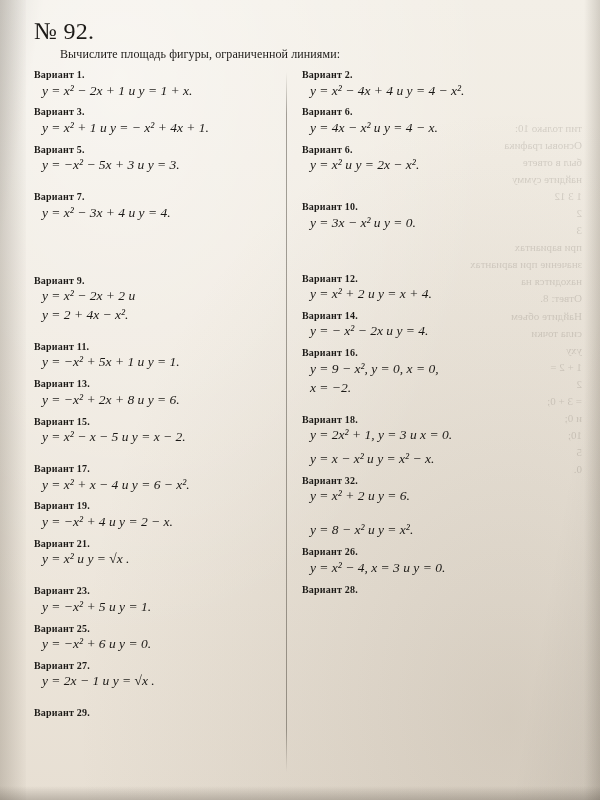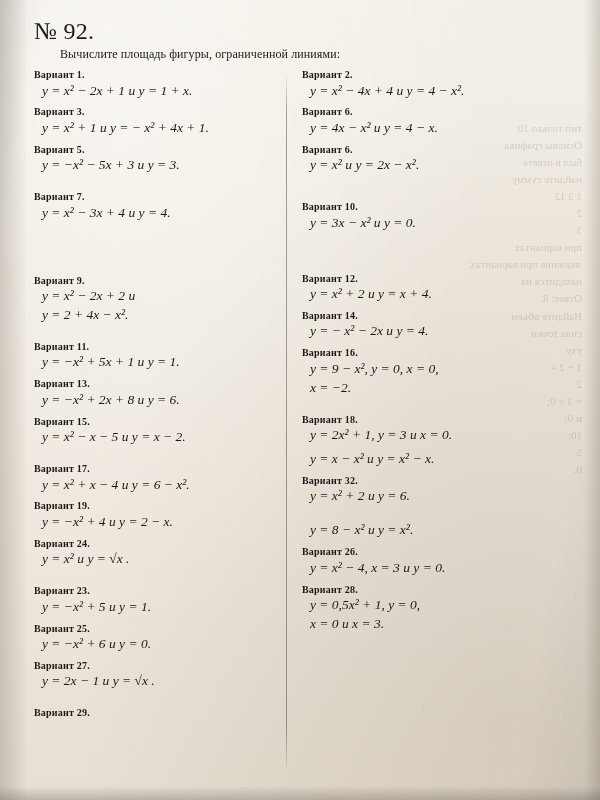--- a/index.html
+++ b/index.html
@@ -198,21 +198,21 @@
           <div class="sp1"></div>
           <div class="item">
             <div class="label">Вариант 17.</div>
             <div class="eq">y = x² + x − 4 и y = 6 − x².</div>
           </div>
           <div class="item">
             <div class="label">Вариант 19.</div>
             <div class="eq">y = −x² + 4 и y = 2 − x.</div>
           </div>
           <div class="item">
-            <div class="label">Вариант 24.</div>
+            <div class="label">Вариант 21.</div>
             <div class="eq">y = x² и y = √x .</div>
           </div>
           <div class="sp1"></div>
           <div class="item">
             <div class="label">Вариант 23.</div>
             <div class="eq">y = −x² + 5 и y = 1.</div>
           </div>
           <div class="item">
             <div class="label">Вариант 25.</div>
             <div class="eq">y = −x² + 6 и y = 0.</div>
@@ -274,21 +274,19 @@
           <div class="sp1"></div>
           <div class="item">
             <div class="eq">y = 8 − x² и y = x².</div>
           </div>
           <div class="item">
             <div class="label">Вариант 26.</div>
             <div class="eq">y = x² − 4,  x = 3 и y = 0.</div>
           </div>
           <div class="item">
             <div class="label">Вариант 28.</div>
-            <div class="eq">y = 0,5x² + 1,  y = 0,
-x = 0 и x = 3.</div>
           </div>
         </div>
     </div>
   </div>
 
   <div class="cut"></div>
 </div>
 
 </body></html>

